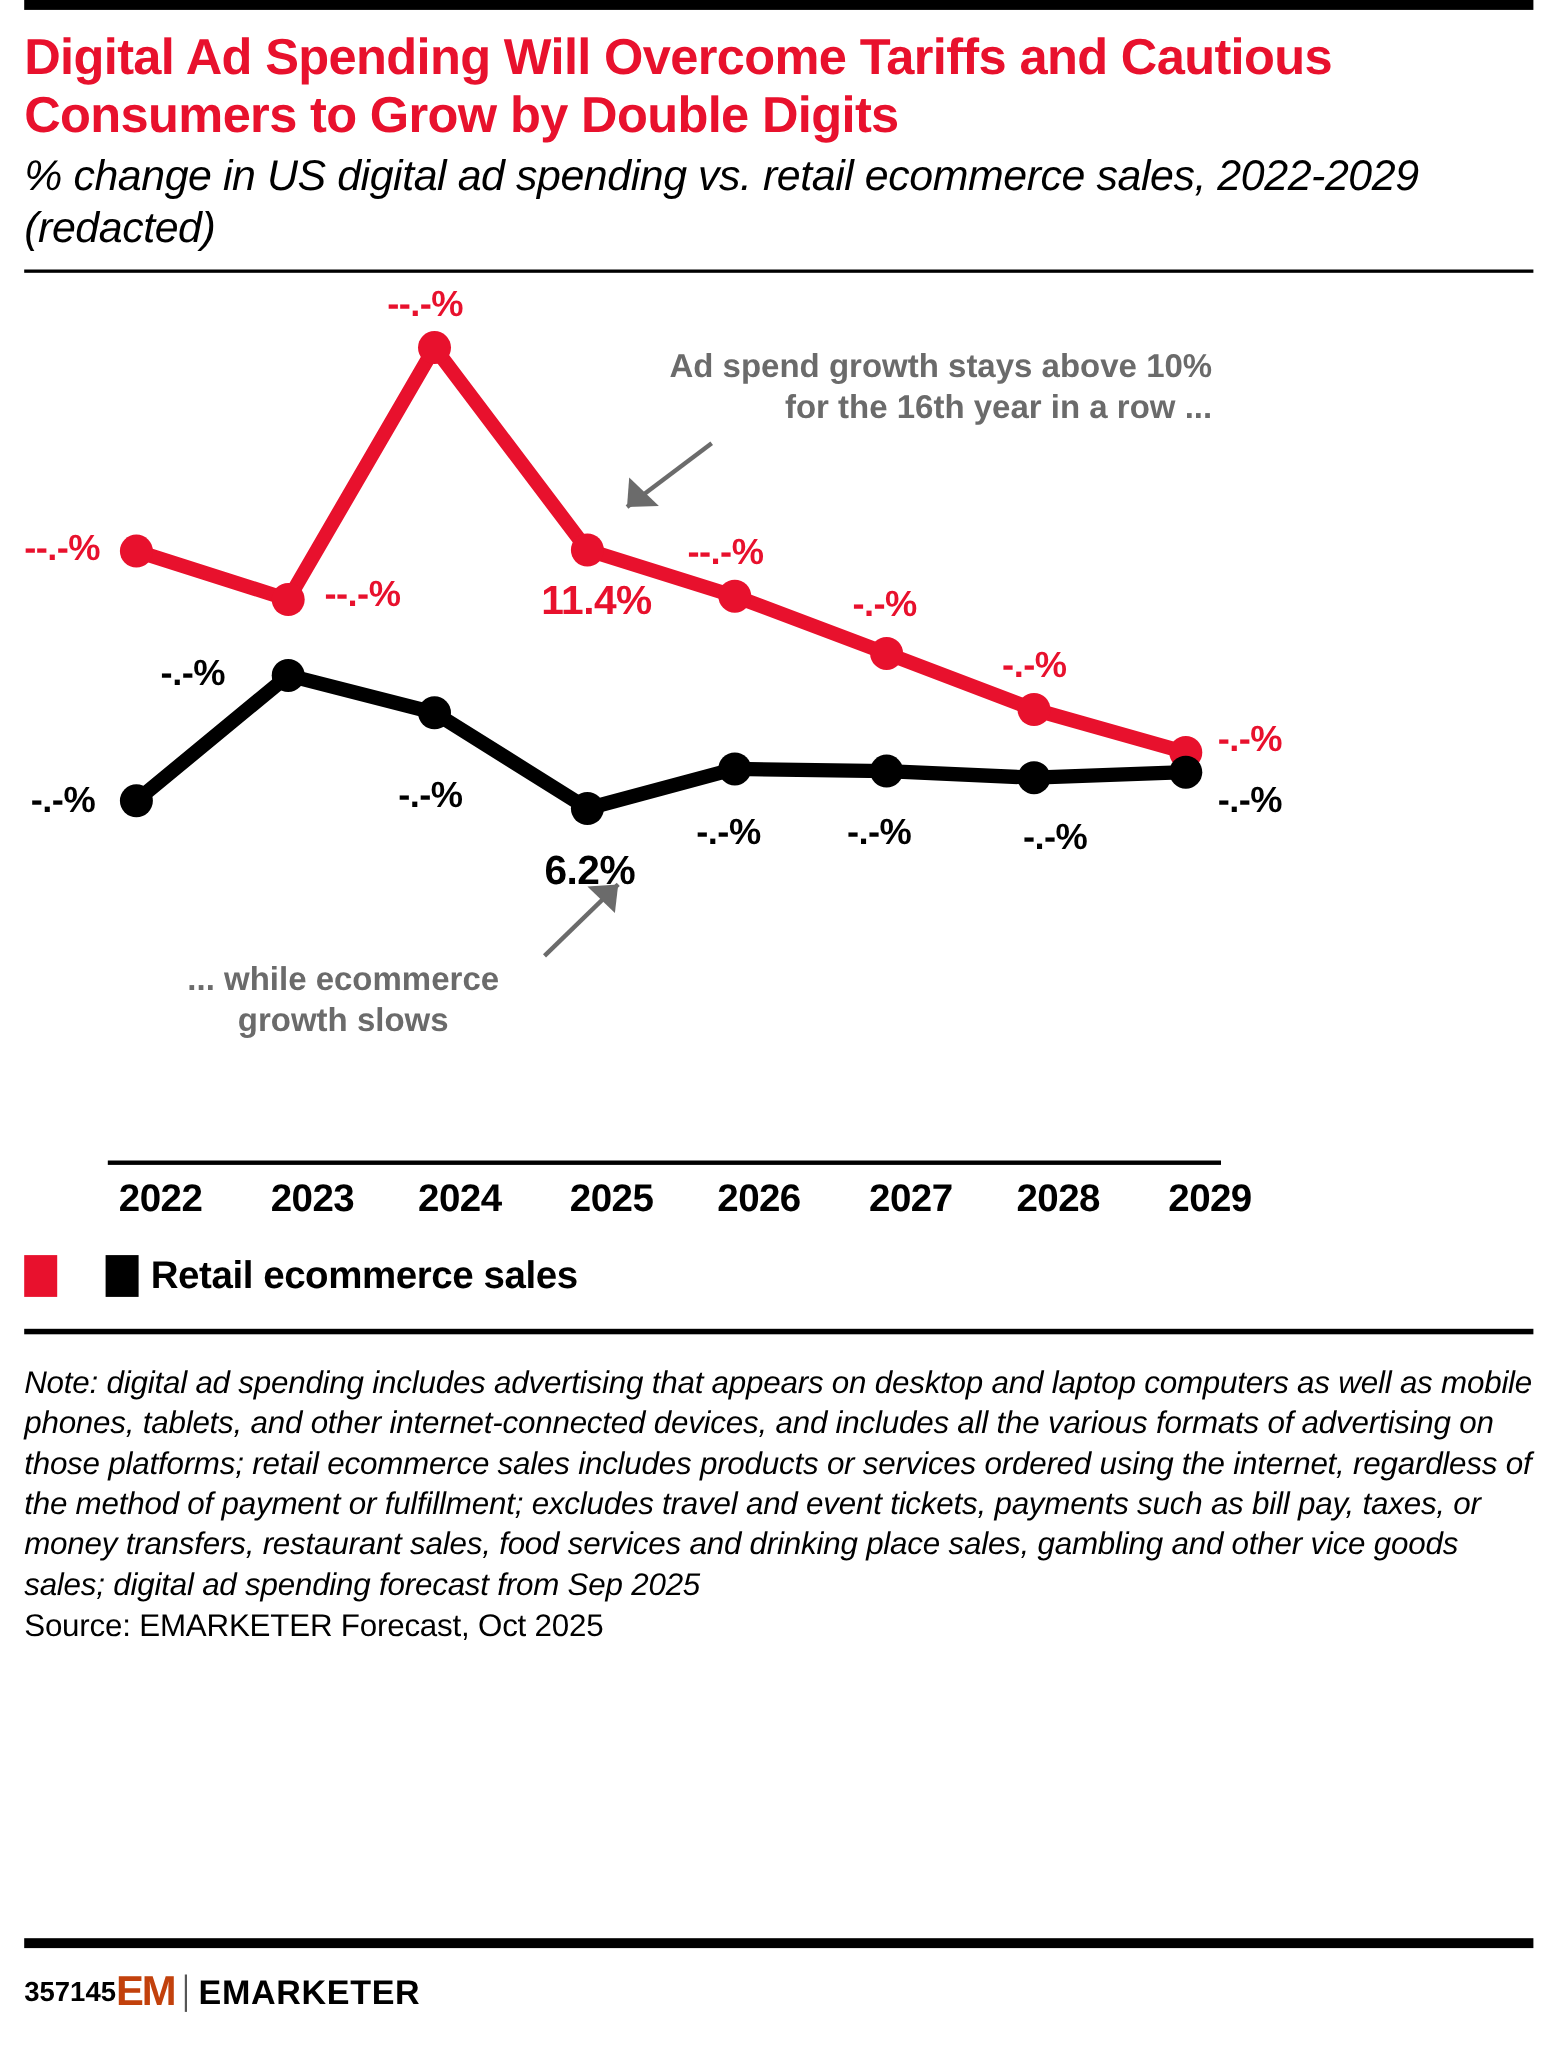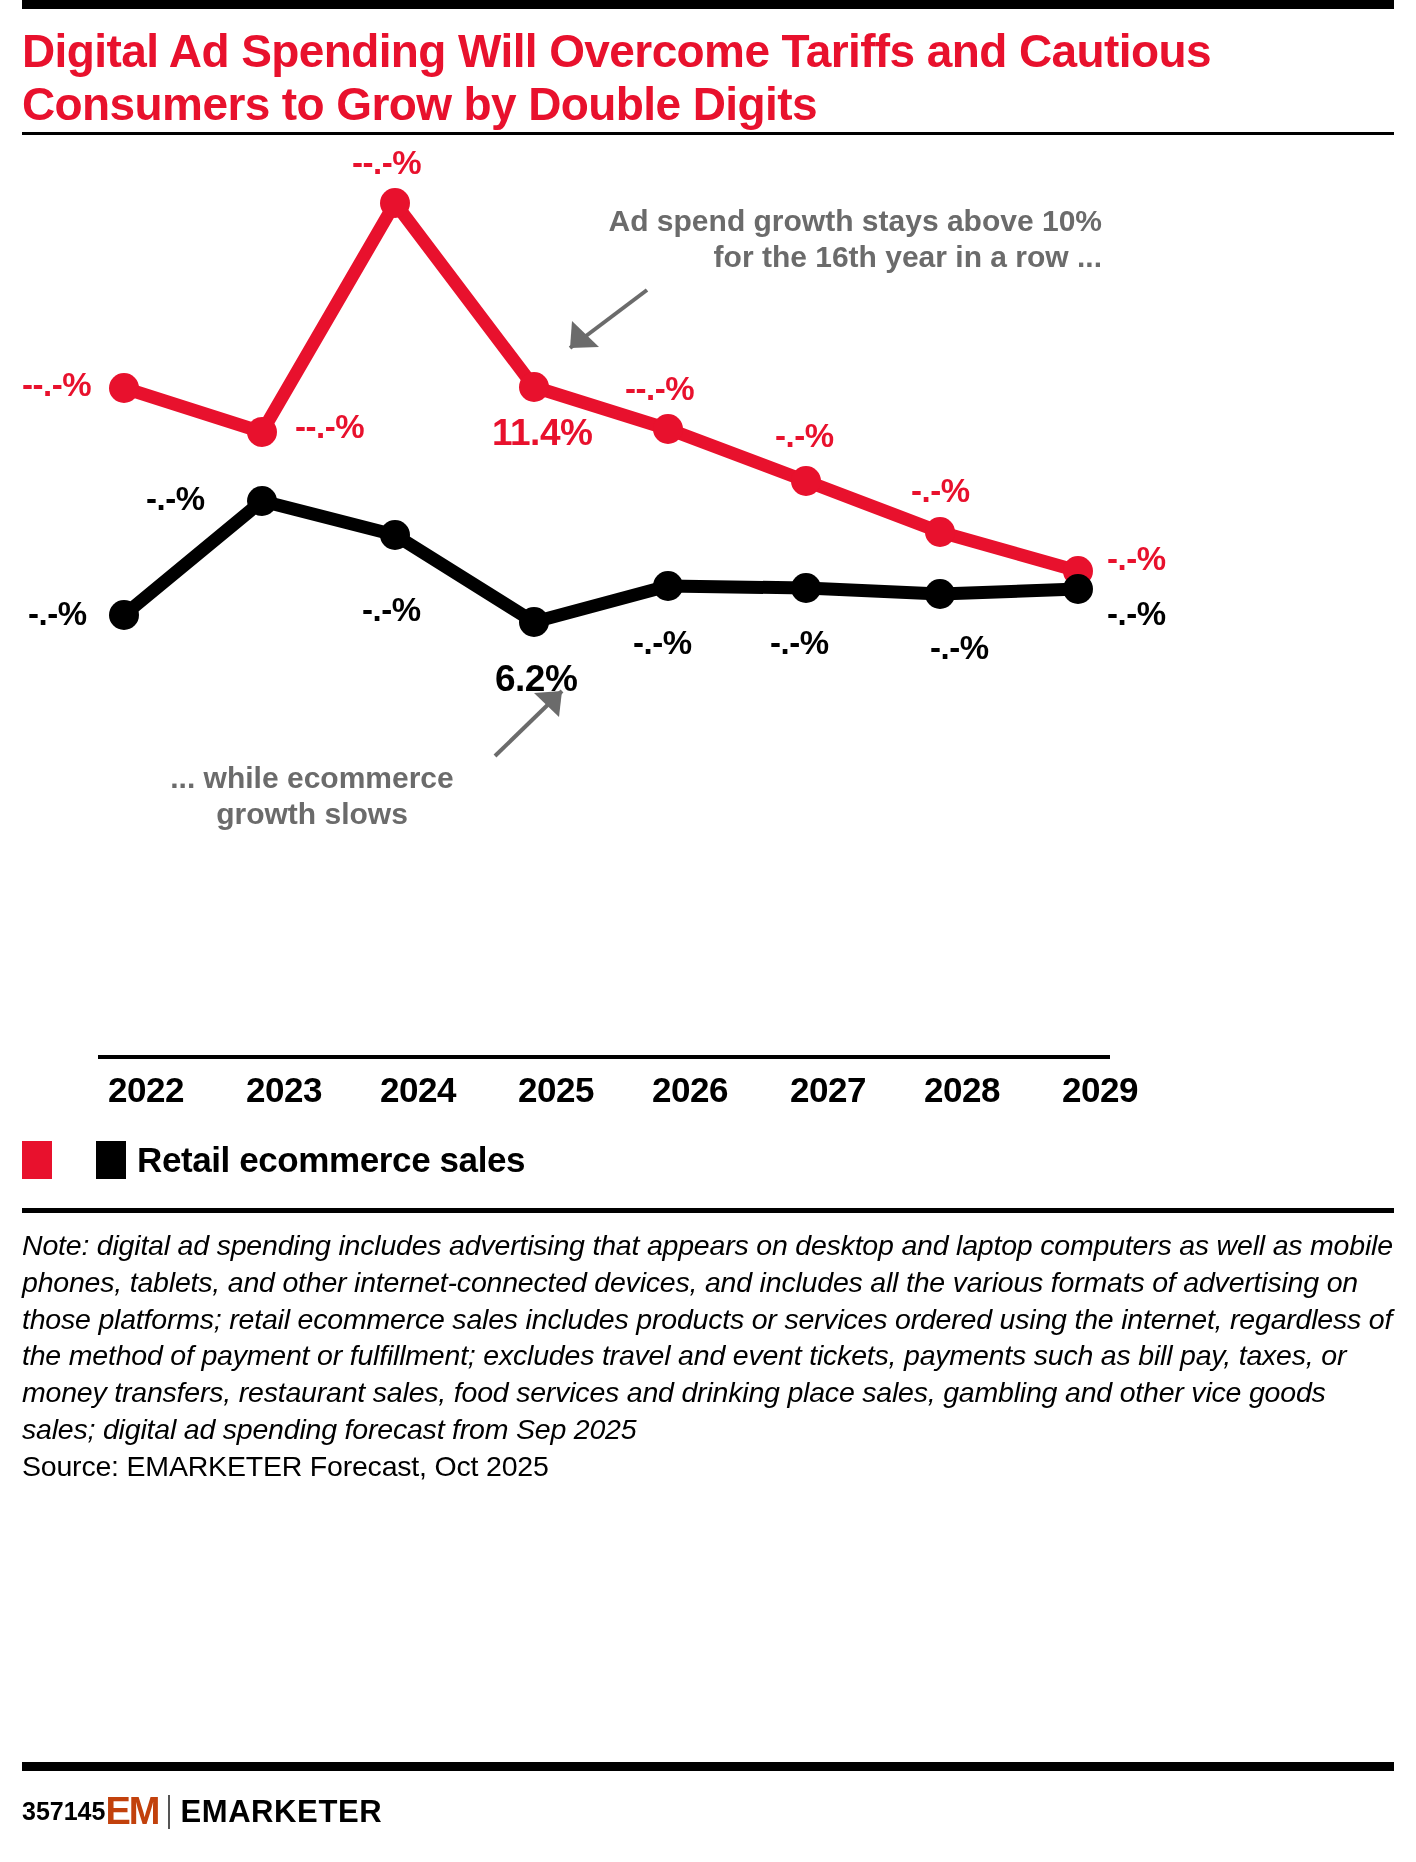--- a/index.html
+++ b/index.html
@@ -151,21 +151,21 @@
     position: absolute;
     left: 22px;
     top: 1208px;
     width: 1372px;
   }
   .note-text {
     font-style: italic;
     font-size: 28.5px;
     line-height: 1.29;
     letter-spacing: -0.2px;
-    margin: 14px 0 0 0;
+    margin: 26px 0 0 0;
   }
   .source-text {
     font-size: 28.5px;
     line-height: 1.29;
     letter-spacing: -0.2px;
     margin: 0;
   }
 
   
   .footer {
@@ -209,20 +209,21 @@
 </style>
 </head>
 <body>
 
 <div class="page">
 
   <div class="rule-thick"></div>
 
   <div class="hdr">
     <h1 class="title">Digital Ad Spending Will Overcome Tariffs and Cautious Consumers to Grow by Double Digits</h1>
+    <div class="subtitle">% change in US digital ad spending vs. retail ecommerce sales, 2022-2029 (redacted)</div>
   </div>
 
   <div class="rule-thin"></div>
 
   <div class="chart-wrap">
 
     <svg class="chart-svg" width="1372" height="820" viewBox="0 0 1372 820">
 
       <polyline points="102,253 240,297 373,68 512,252 646,294 784,346 918,397 1056,436" fill="none" stroke="#e8112d" stroke-width="13" stroke-linejoin="round" stroke-linecap="round"></polyline>
       <g>

